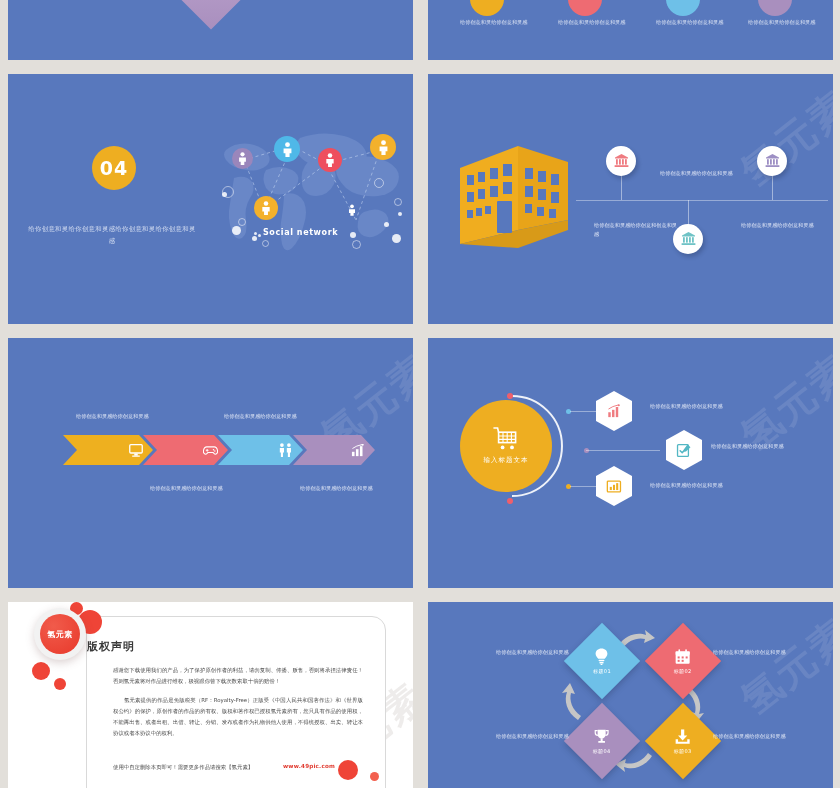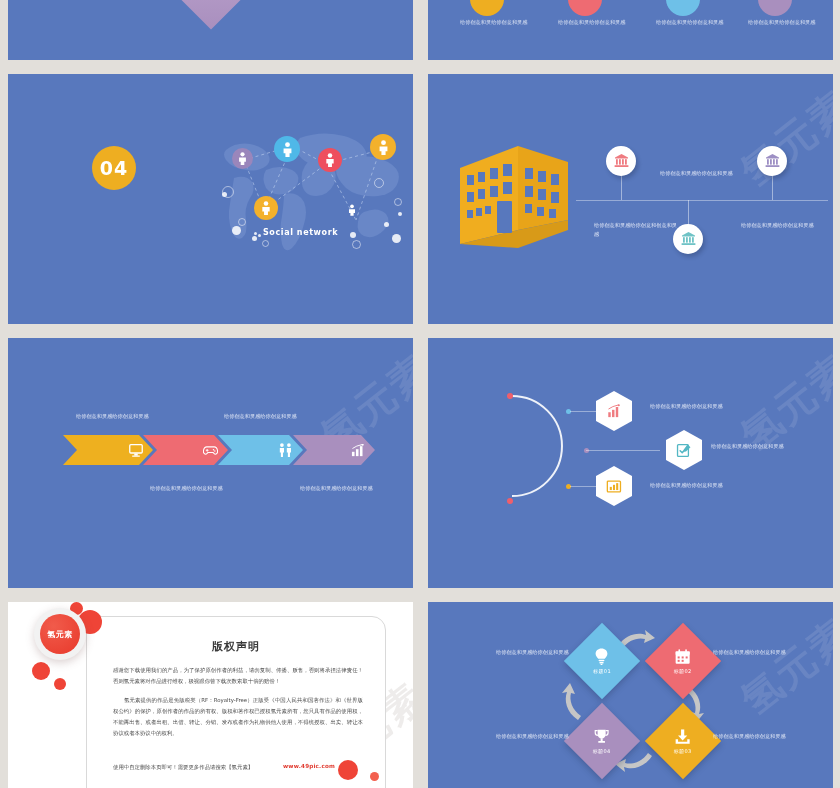--- a/index.html
+++ b/index.html
@@ -122,21 +122,21 @@
   .hcap{position:absolute;width:86px;font-size:5.2px;line-height:1.8;color:#e3e9f7;}
   .nub{position:absolute;width:6px;height:6px;border-radius:50%;}
 
   
   .cpbox{
     position:absolute;left:78px;top:14px;width:300px;height:188px;
     border:1px solid #d9d9d9;border-radius:14px;box-sizing:border-box;
     background:#fff;
   }
   .cp-title{
-    position:absolute;left:0;top:22px;width:100%;text-align:center;
+    position:absolute;left:0;top:22px;width:100%;text-align:left;
     font-size:11px;font-weight:bold;color:#3a3a3a;letter-spacing:1px;
   }
   .cp-p{
     position:absolute;left:26px;width:250px;
     font-size:5.4px;line-height:2.05;color:#4a4a4a;text-align:justify;
   }
   .cp-url{
     position:absolute;left:196px;top:146px;
     font-size:5.6px;font-weight:bold;color:#e03a2f;letter-spacing:.2px;
   }
@@ -182,20 +182,21 @@
       <div class="pt-circ" style="left:330px;background:#a98fbe;"></div>
       <div class="pt-cap" style="left:32px;">给你创意和灵给你创意和灵感</div>
       <div class="pt-cap" style="left:130px;">给你创意和灵给你创意和灵感</div>
       <div class="pt-cap" style="left:228px;">给你创意和灵给你创意和灵感</div>
       <div class="pt-cap" style="left:320px;">给你创意和灵给你创意和灵感</div>
     </div>
   </div>
 
   <div class="slide">
     <div class="badge04">04</div>
+    <div class="t04-sub">给你创意和灵给你创意和灵感给你创意和灵给你创意和灵感</div>
 
     <div class="worldmap">
       <svg width="205" height="160" viewBox="0 0 205 160">
         <g fill="#6a88c8" opacity="0.95">
           <path d="M22,34 q10,-8 24,-6 q12,2 18,10 q4,7 -2,12 q-8,6 -20,4 q-14,-2 -20,-10 q-4,-6 0,-10z"></path>
           <path d="M30,62 q12,-4 18,4 q4,8 -2,16 q-6,10 -4,22 q2,14 -4,18 q-6,3 -10,-6 q-5,-14 -2,-28 q2,-14 4,-26z"></path>
           <path d="M62,54 q14,-6 26,0 q8,4 6,12 q-3,10 -14,12 q-12,2 -18,-6 q-5,-10 0,-18z"></path>
           <path d="M80,78 q14,-3 20,8 q4,10 0,22 q-4,16 -12,24 q-7,6 -10,-4 q-3,-14 0,-28 q2,-14 2,-22z"></path>
           <path d="M96,22 q22,-8 44,-2 q18,5 22,16 q3,10 -8,14 q-16,6 -34,2 q-20,-4 -26,-14 q-4,-10 2,-16z"></path>
           <path d="M104,46 q16,-4 24,4 q6,8 2,18 q-6,12 -18,12 q-12,0 -14,-12 q-2,-14 6,-22z"></path>
@@ -398,20 +399,30 @@
       <svg width="120" height="116" viewBox="0 0 120 116">
         <path d="M62 8 A 50 50 0 0 1 62 108" stroke="#ffffff" stroke-width="2" fill="none" opacity=".9"></path>
       </svg>
     </div>
     <div class="nub" style="left:79px;top:55px;background:#ee5f6c;"></div>
     <div class="nub" style="left:79px;top:160px;background:#ee5f6c;"></div>
     <div class="nub" style="left:138px;top:71px;width:5px;height:5px;background:#6ec0e8;"></div>
     <div class="nub" style="left:156px;top:110px;width:5px;height:5px;background:#a98fbe;"></div>
     <div class="nub" style="left:138px;top:146px;width:5px;height:5px;background:#eeae21;"></div>
 
+    <div class="bigcirc">
+      <svg width="26" height="24" viewBox="0 0 26 24">
+        <path d="M1 1h3.6l1 4.2" stroke="#fff" stroke-width="1.6" fill="none" stroke-linecap="round"></path>
+        <rect x="5.6" y="5.2" width="17" height="10.4" fill="none" stroke="#fff" stroke-width="1.6"></rect>
+        <path d="M5.6 9h17 M5.6 12.4h17 M10 5.2v10.4 M14.2 5.2v10.4 M18.4 5.2v10.4" stroke="#fff" stroke-width="1.1"></path>
+        <circle cx="9.6" cy="20.4" r="1.9" fill="#fff"></circle>
+          <circle cx="19" cy="20.4" r="1.9" fill="#fff"></circle>
+      </svg>
+      <span class="lbl">输入标题文本</span>
+    </div>
 
     <div class="hline" style="left:142px;top:73px;width:48px;"></div>
     <div class="hline" style="left:158px;top:112px;width:74px;"></div>
     <div class="hline" style="left:142px;top:148px;width:48px;"></div>
 
     <div class="hex" style="left:168px;top:53px;">
       <svg width="16" height="15" viewBox="0 0 17 16">
         <rect x="2.4" y="8.8" width="2.6" height="5.2" fill="#ef7b80"></rect>
         <rect x="6.4" y="6.2" width="2.6" height="7.8" fill="#ef7b80"></rect>
         <rect x="10.4" y="3.2" width="2.6" height="10.8" fill="#ef7b80"></rect>

